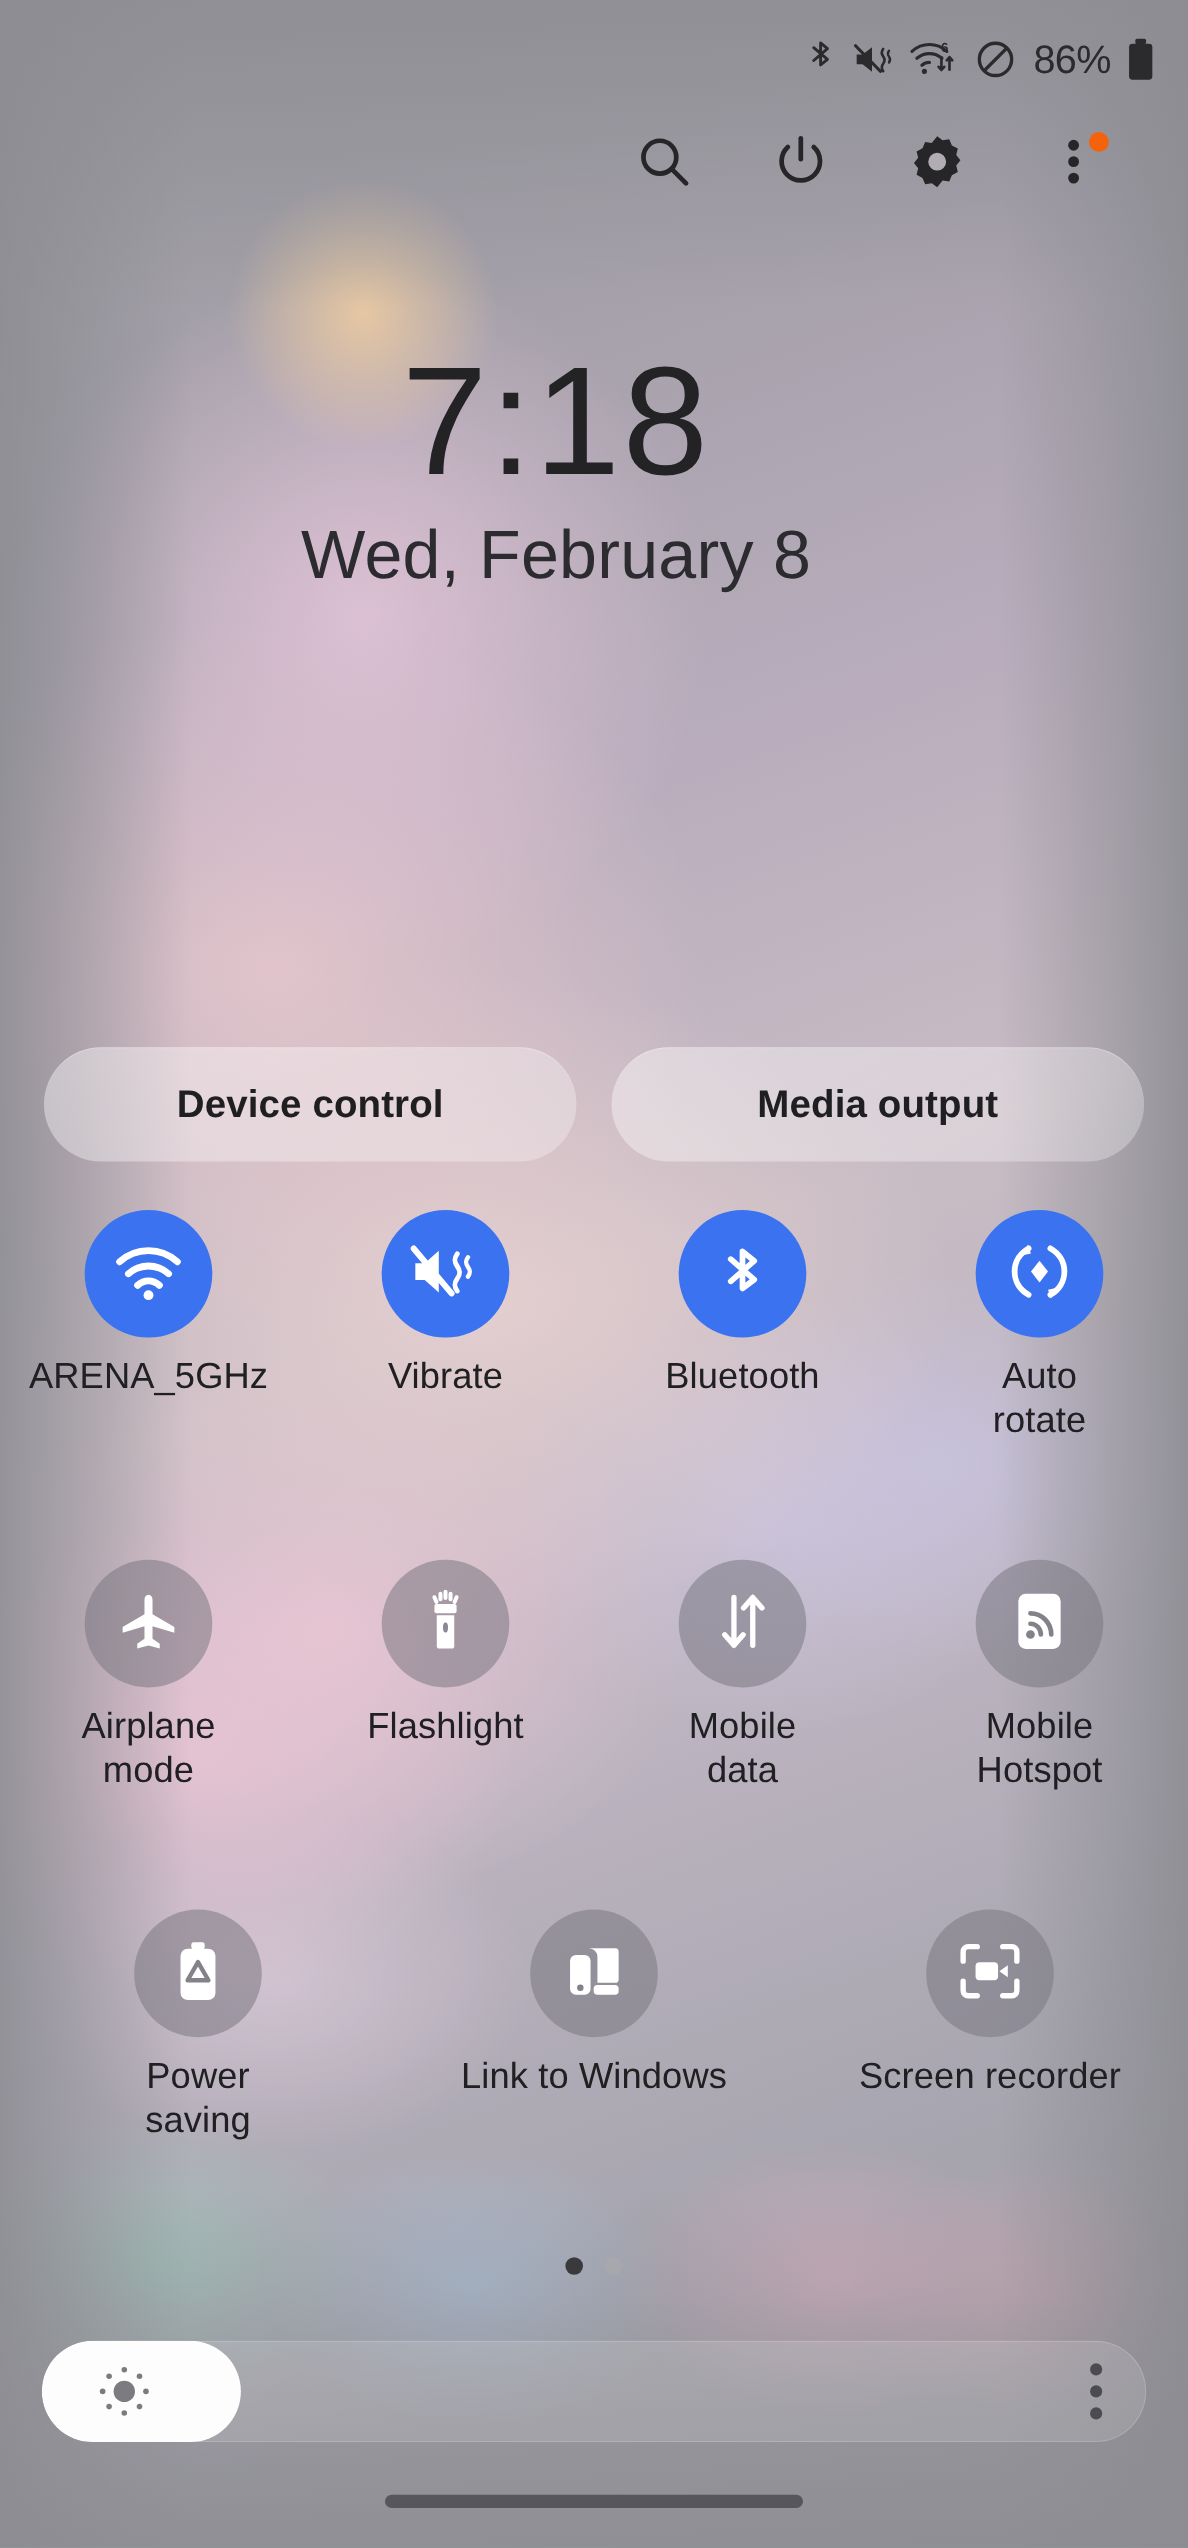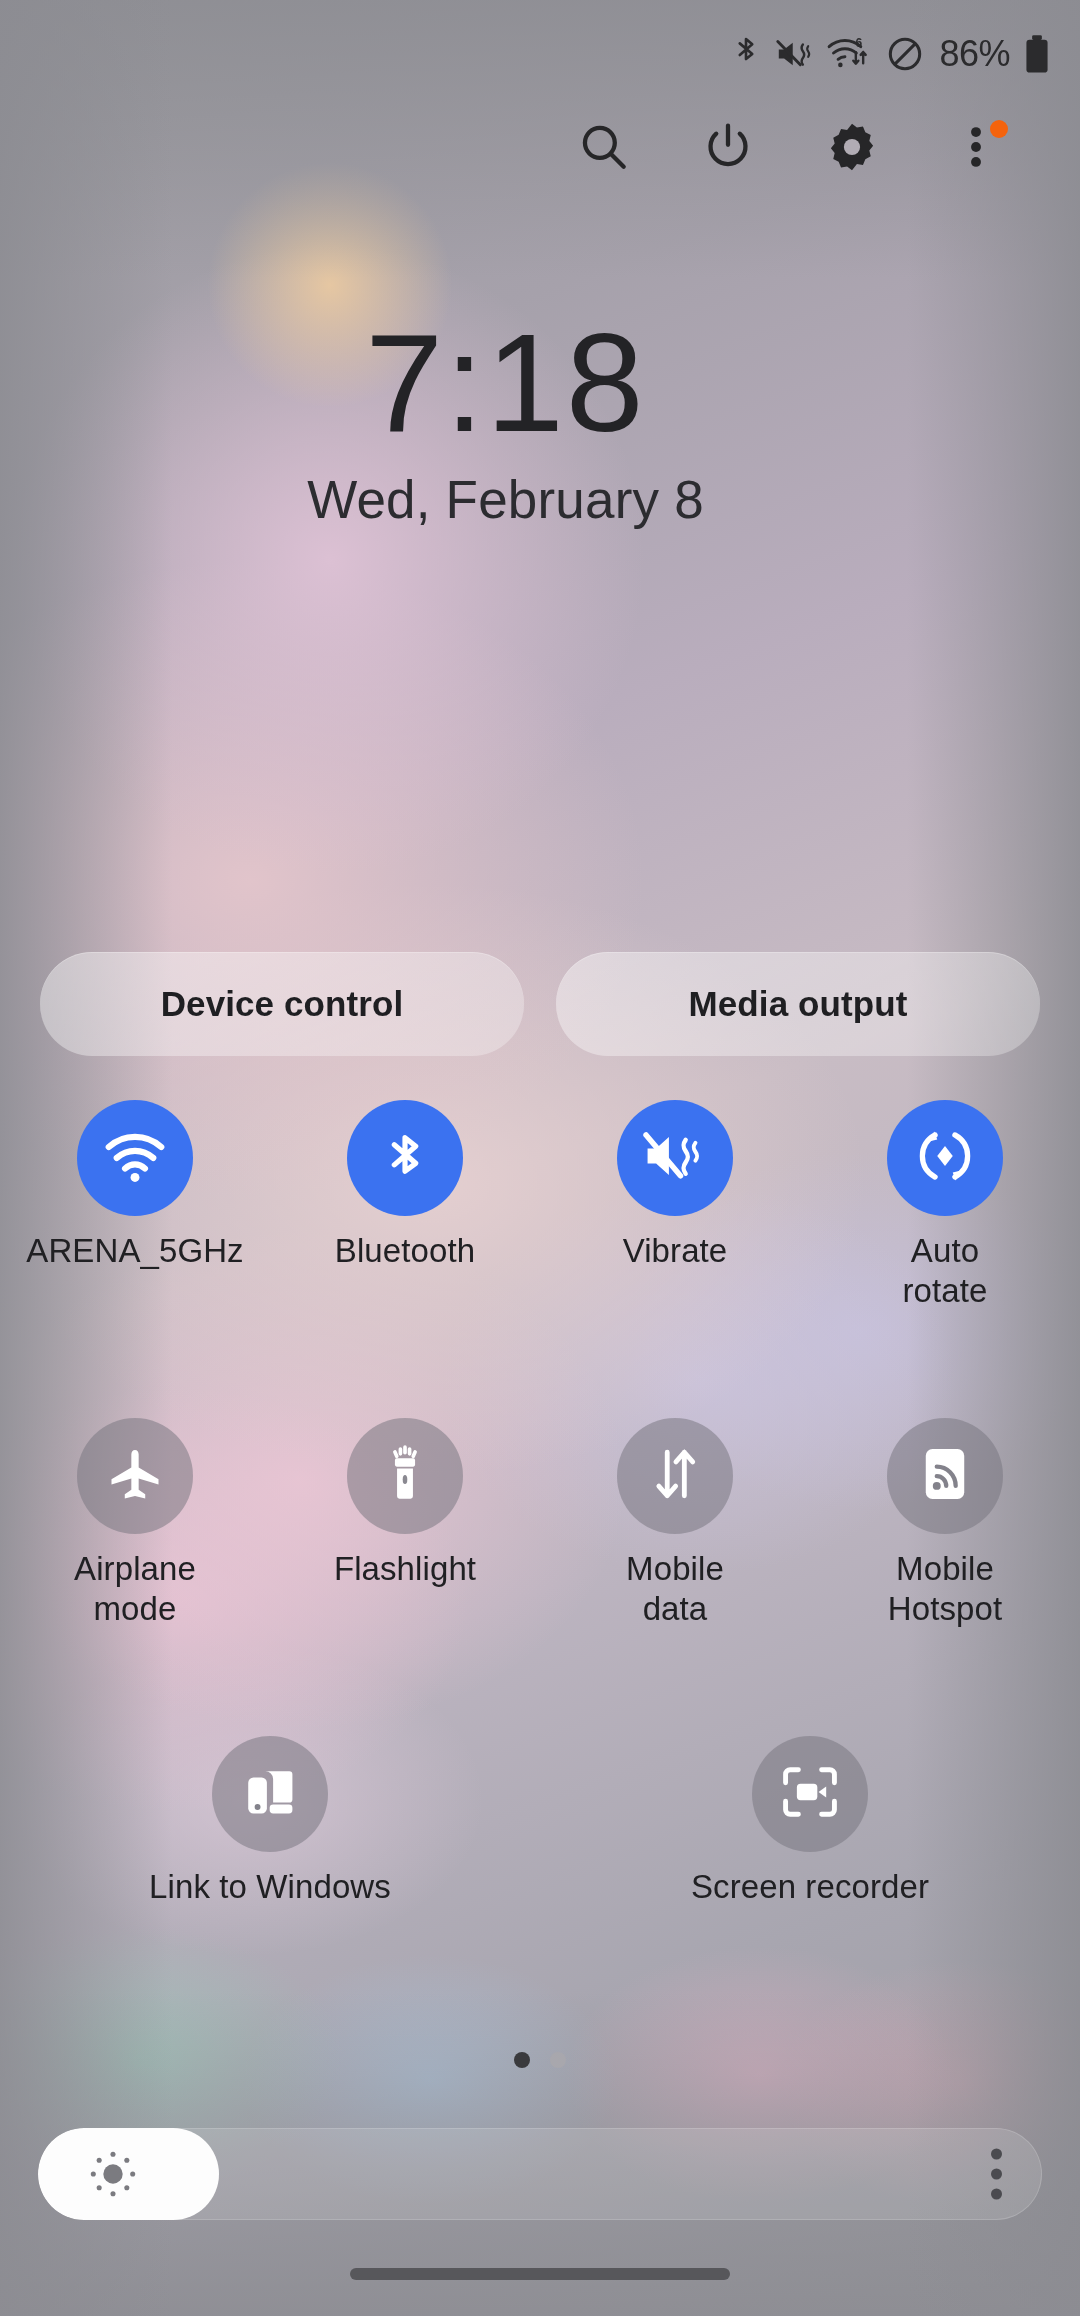--- a/index.html
+++ b/index.html
@@ -78,21 +78,21 @@
     position:absolute; top:300px; left:0; width:1011px;
     text-align:center;
   }
   #clock-time {
     font-size:140px; font-weight:300; color:#232326;
     letter-spacing:2px; line-height:1.18;
     font-family:"Liberation Sans", sans-serif;
   }
   #clock-date {
     margin-top:4px;
-    font-size:53px; font-weight:400; color:#2c2c30;
+    font-size:62px; font-weight:400; color:#2c2c30;
     letter-spacing:0.2px;
   }
 
   
   #pill-row {
     position:absolute; top:952px; left:40px;
     width:1000px; height:104px;
     display:flex; gap:32px;
   }
   .pill {
@@ -297,40 +297,40 @@
               <circle cx="20" cy="33.4" r="2.8" fill="#fff"></circle>
             </svg>
           </span>
         </div>
         <div class="toggle-label">ARENA_5GHz</div>
       </div>
 
       <div class="toggle-cell">
         <div class="toggle-circle on">
           <span>
-            <svg width="58" height="58" viewBox="0 0 30 38">
-              <path d="M8 11.6l14 12.2L15 29V7l7 5.6-14 12.2" fill="none" stroke="#fff" stroke-width="3.4" stroke-linejoin="round" stroke-linecap="round"></path>
-            </svg>
-          </span>
-        </div>
-        <div class="toggle-label">Bluetooth</div>
-      </div>
-
-      <div class="toggle-cell">
-        <div class="toggle-circle on">
-          <span>
             <svg width="64" height="64" viewBox="0 0 42 38">
               <path d="M3 14h5.6L17 6.6v24.8L8.6 24H3z" fill="#fff"></path>
               <path d="M2 5.2L24.6 32" stroke="#fff" stroke-width="3.6" stroke-linecap="round"></path>
               <path d="M28 8.4c-2 2.8-2 4.6 0 7.4s2 4.6 0 7.4 -2 4.6 0 7.4" fill="none" stroke="#fff" stroke-width="2.9" stroke-linecap="round"></path>
               <path d="M34.4 10.4c-1.6 2.2-1.6 3.6 0 5.8s1.6 3.6 0 5.8" fill="none" stroke="#fff" stroke-width="2.6" stroke-linecap="round"></path>
             </svg>
           </span>
         </div>
         <div class="toggle-label">Vibrate</div>
+      </div>
+
+      <div class="toggle-cell">
+        <div class="toggle-circle on">
+          <span>
+            <svg width="58" height="58" viewBox="0 0 30 38">
+              <path d="M8 11.6l14 12.2L15 29V7l7 5.6-14 12.2" fill="none" stroke="#fff" stroke-width="3.4" stroke-linejoin="round" stroke-linecap="round"></path>
+            </svg>
+          </span>
+        </div>
+        <div class="toggle-label">Bluetooth</div>
       </div>
 
       <div class="toggle-cell">
         <div class="toggle-circle on">
           <span>
             <svg width="62" height="62" viewBox="0 0 40 40">
               <path d="M13.6 6.4C8.6 9.2 5.4 14.2 5.4 20s3.2 10.8 8.2 13.6" fill="none" stroke="#fff" stroke-width="3.4" stroke-linecap="round"></path>
               <path d="M26.4 33.6c5-2.8 8.2-7.8 8.2-13.6s-3.2-10.8-8.2-13.6" fill="none" stroke="#fff" stroke-width="3.4" stroke-linecap="round"></path>
               <path d="M13.2 4.2l1.8 5.2-5.4 1.2z" fill="#fff"></path>
               <path d="M26.8 35.8l-1.8-5.2 5.4-1.2z" fill="#fff"></path>
@@ -397,20 +397,33 @@
           </span>
         </div>
         <div class="toggle-label wide">Mobile
 Hotspot</div>
       </div>
 
     </div>
 
     <div class="toggle-row">
 
+      <div class="toggle-cell">
+        <div class="toggle-circle off">
+          <span>
+            <svg width="48" height="58" viewBox="0 0 30 38">
+              <rect x="11" y="1.8" width="8" height="4.2" rx="1.4" fill="#fff"></rect>
+              <rect x="4.6" y="5.6" width="20.8" height="30.6" rx="4.4" fill="#fff"></rect>
+              <path d="M15 13.6l6.2 10.8H8.8z" fill="none" stroke="rgba(118,116,126,.9)" stroke-width="2.6" stroke-linejoin="round"></path>
+            </svg>
+          </span>
+        </div>
+        <div class="toggle-label">Power
+saving</div>
+      </div>
 
 
       <div class="toggle-cell">
         <div class="toggle-circle off">
           <span>
             <svg width="56" height="56" viewBox="0 0 36 36">
               <path d="M14.2 4.6h16.2a2 2 0 0 1 2 2v16.2a2 2 0 0 1-2 2H20V9.6a5 5 0 0 0-5-5z" fill="#fff"></path>
               <rect x="4" y="8.6" width="12" height="23.2" rx="3.4" fill="#fff"></rect>
               <rect x="17.8" y="26" width="14.6" height="5.8" rx="2.2" fill="#fff"></rect>
               <circle cx="10" cy="27.6" r="1.9" fill="rgba(118,116,126,.9)"></circle>

